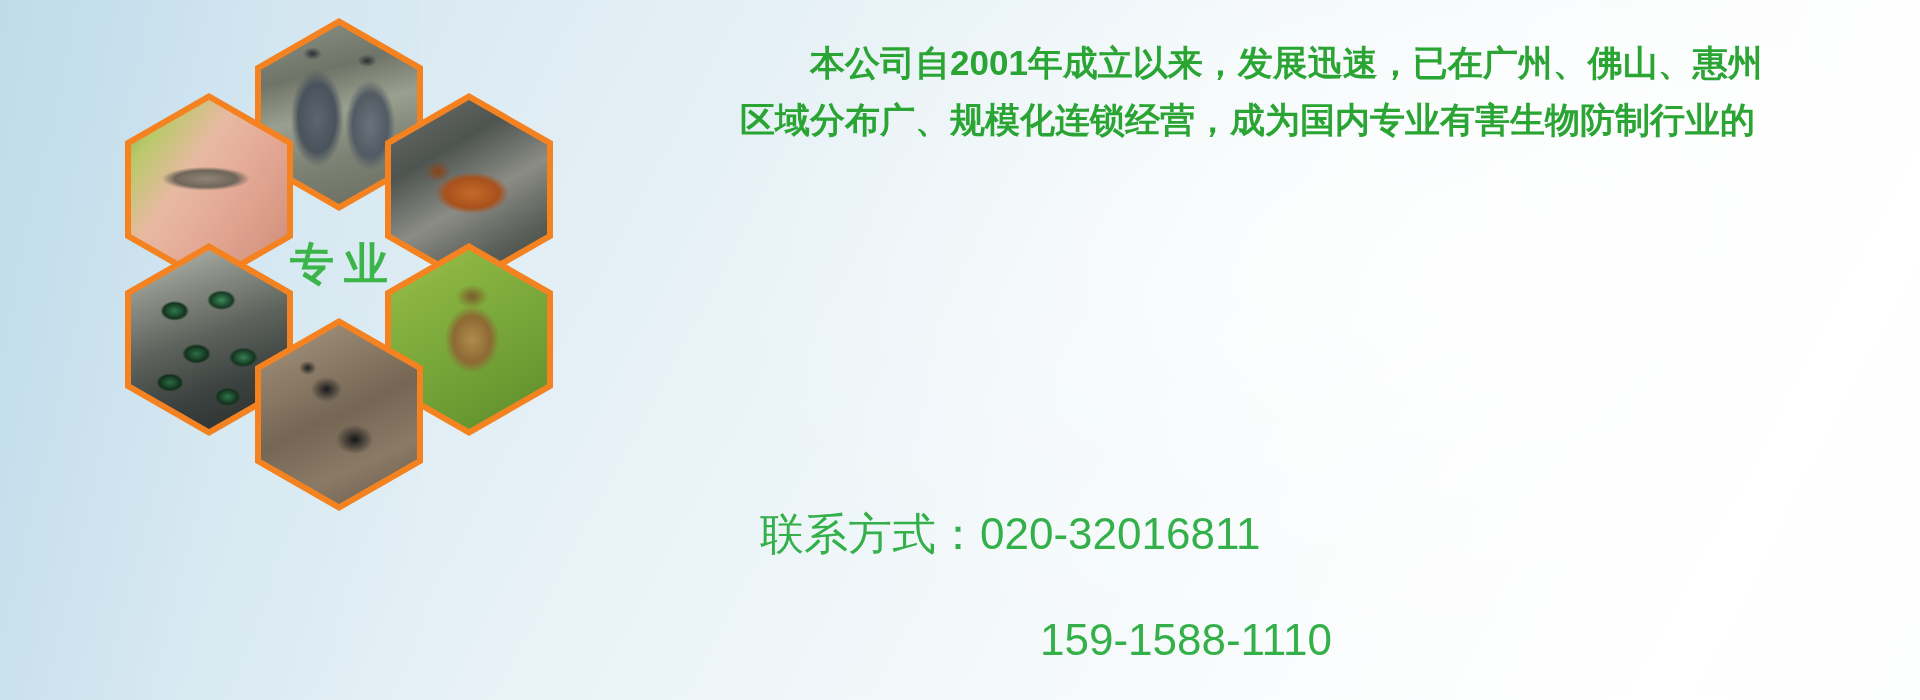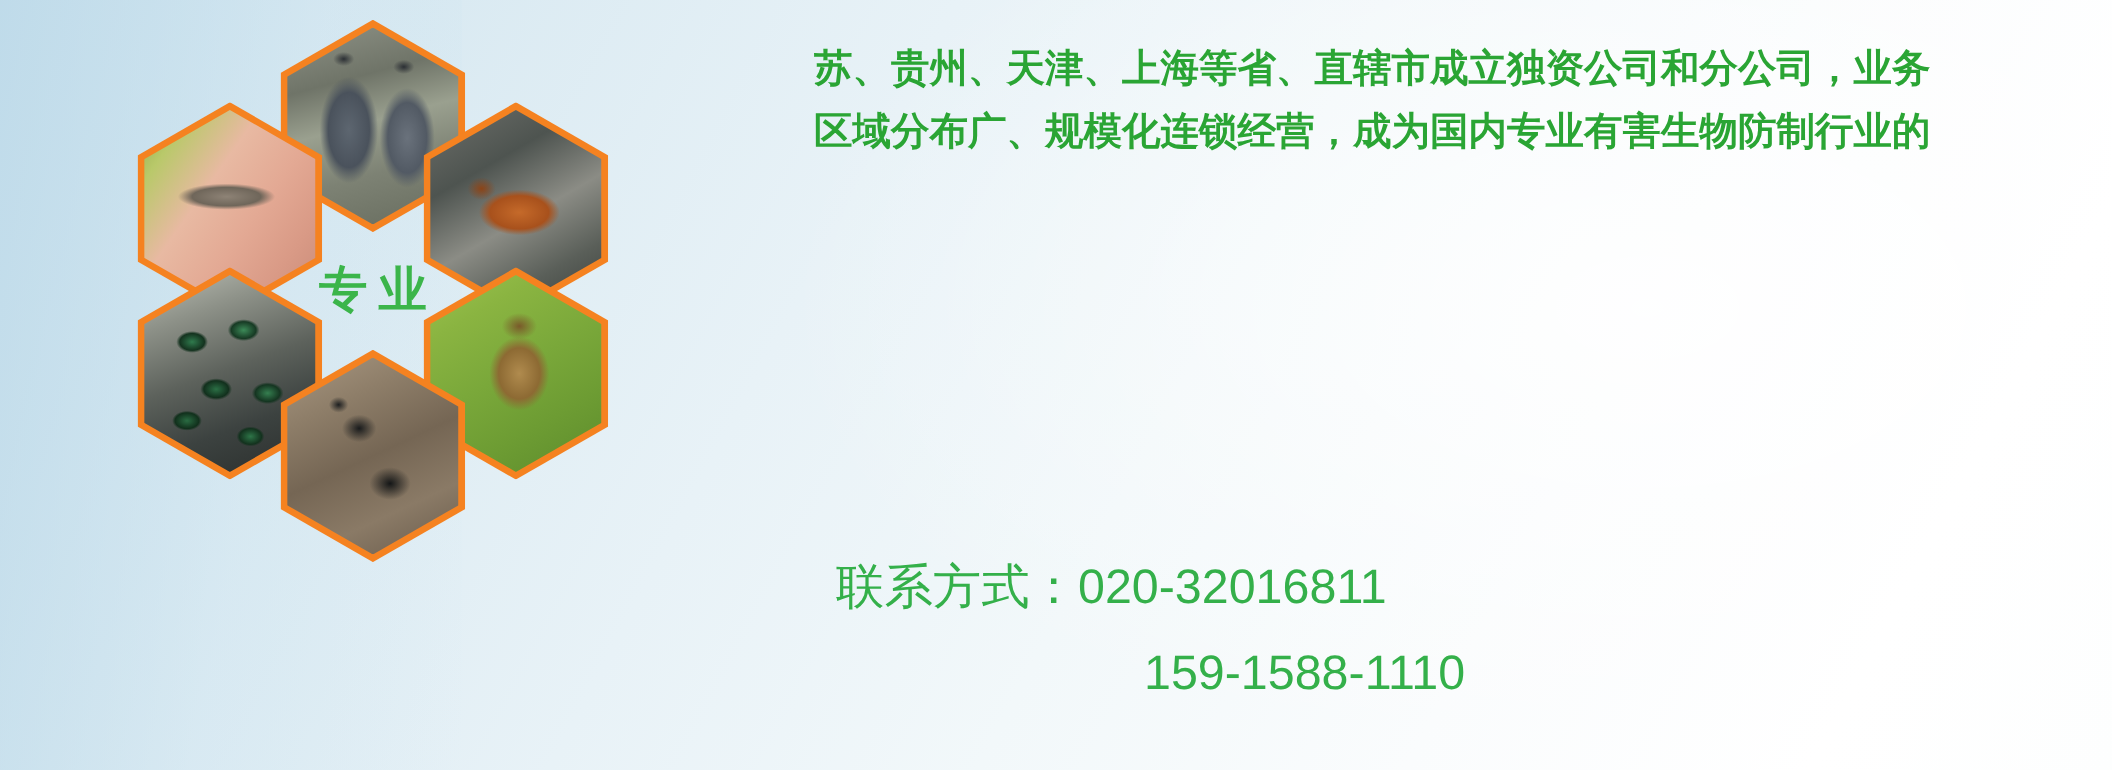--- a/index.html
+++ b/index.html
@@ -172,20 +172,21 @@
     z-index: 4;
     color: #34b04a;
     font-size: 44px;
     line-height: 78px;
     font-weight: normal;
     font-family: "Liberation Sans", sans-serif;
     white-space: nowrap;
   }
   .contact .row2 {
     padding-left: 280px;
+    margin-top: 28px;
   }
 </style>
 </head>
 <body>
 
 <div class="banner">
 
   <div class="honeycomb">
 
     <div class="hex hx-rats">
@@ -224,21 +225,21 @@
       </div>
     </div>
 
     <div class="hex-label hx-text">
       <div class="line">专业</div>
     </div>
   </div>
 
   <div class="content">
     <div class="about">
-      <div>苏、贵州、天津、上海等省、直辖市成立独资公司和分公司，业务</div>
+      <div class="p1">本公司自2001年成立以来，发展迅速，已在广州、佛山、惠州</div>
       <div>区域分布广、规模化连锁经营，成为国内专业有害生物防制行业的</div>
     </div>
   </div>
 
   <div class="contact">
     <div class="row1">
       <span>联系方式：</span><span>020-32016811</span>
     </div>
     <div class="row2">
       <span>159-1588-1110</span>

